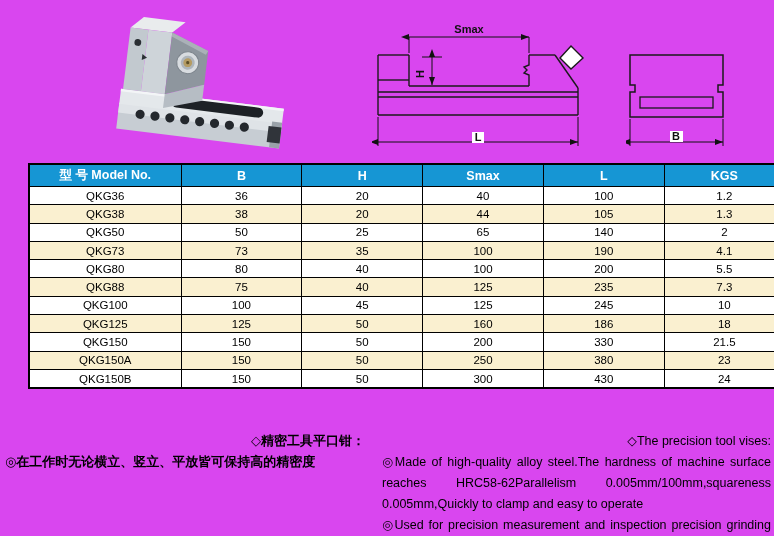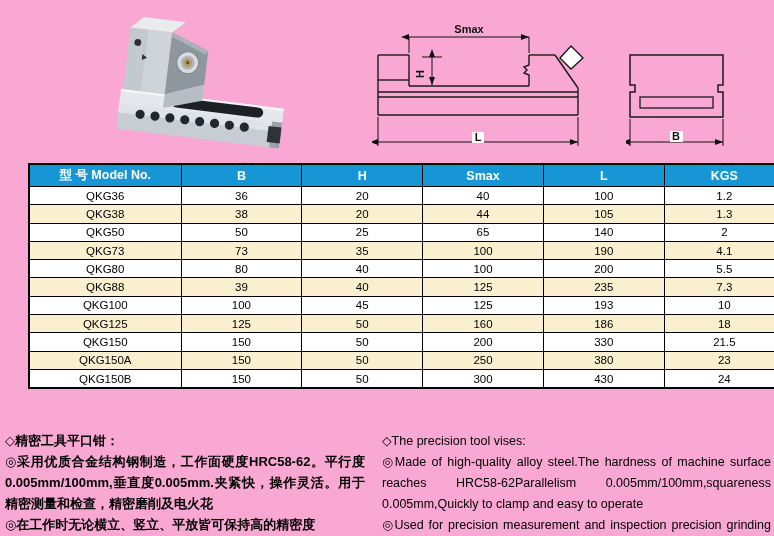--- a/index.html
+++ b/index.html
@@ -1,16 +1,16 @@
 <!DOCTYPE html>
 <html><head>
 <meta charset="utf-8">
 <style>
   html,body{margin:0;padding:0;background:#fff;}
-  .page{position:relative;width:774px;height:536px;background:#f9a8d4;overflow:hidden;
+  .page{position:relative;width:774px;height:536px;background:#d946ef;overflow:hidden;
         font-family:"Liberation Sans","DejaVu Sans",sans-serif;color:#000;}
 
   
   .photo-wrap{position:absolute;left:106px;top:12px;width:204px;height:150px;}
   .sideview-wrap{position:absolute;left:372px;top:12px;width:216px;height:142px;}
   .endview-wrap{position:absolute;left:626px;top:12px;width:112px;height:142px;}
   svg{display:block;}
   .dim-label{font:bold 11px "Liberation Sans","DejaVu Sans",sans-serif;fill:#111;}
 
   
@@ -19,21 +19,21 @@
   table.spec th{background:#1696d4;color:#fff;font-size:12.5px;font-weight:bold;
                 border:1px solid #000;height:21px;padding:0;text-align:center;}
   table.spec td{border:1px solid #000;font-size:11.5px;text-align:center;height:17.3px;
                 padding:0;background:#ffffff;}
   table.spec tbody tr:nth-child(even) td{background:#faf0d0;}
 
   
   .descriptions{position:absolute;left:5px;top:431px;width:766px;display:flex;gap:17px;}
   .desc-cn{width:360px;font-size:13px;font-weight:bold;line-height:20.9px;text-align:justify;}
   .desc-en{flex:1;font-size:12.5px;line-height:20.9px;text-align:justify;}
-  .desc-cn .head,.desc-en .head{text-align:left;}
+  .desc-cn .head,.desc-en .head{text-align:right;}
 </style>
 </head>
 <body>
 
 <div class="page">
 
   <div class="photo-wrap">
     <svg width="204" height="150" viewBox="0 0 204 150">
       <g transform="rotate(7 90 90)">
 
@@ -189,32 +189,32 @@
       <tr>
         <td>QKG80</td>
           <td>80</td>
           <td>40</td>
           <td>100</td>
           <td>200</td>
           <td>5.5</td>
       </tr>
       <tr>
         <td>QKG88</td>
-          <td>39</td>
+          <td>75</td>
           <td>40</td>
           <td>125</td>
           <td>235</td>
           <td>7.3</td>
       </tr>
       <tr>
         <td>QKG100</td>
           <td>100</td>
           <td>45</td>
           <td>125</td>
-          <td>193</td>
+          <td>245</td>
           <td>10</td>
       </tr>
       <tr>
         <td>QKG125</td>
           <td>125</td>
           <td>50</td>
           <td>160</td>
           <td>186</td>
           <td>18</td>
       </tr>
@@ -241,21 +241,20 @@
           <td>300</td>
           <td>430</td>
           <td>24</td>
       </tr>
     </tbody>
   </table>
 
   <div class="descriptions">
     <div class="desc-cn">
       <div class="head">◇精密工具平口钳：</div>
-      <div>◎采用优质合金结构钢制造，工作面硬度HRC58-62。平行度0.005mm/100mm,垂直度0.005mm.夹紧快，操作灵活。用于精密测量和检查，精密磨削及电火花</div>
       <div>◎在工作时无论横立、竖立、平放皆可保持高的精密度</div>
     </div>
     <div class="desc-en">
       <div class="head">◇The precision tool vises:</div>
       <div>◎Made of high-quality alloy steel.The hardness of machine surface reaches HRC58-62Parallelism 0.005mm/100mm,squareness 0.005mm,Quickly to clamp and easy to operate</div>
       <div>◎Used for precision measurement and inspection precision grinding EDM and wire-cutting machine Guarantee high accuracy in any position.</div>
     </div>
   </div>
 
 </div>

